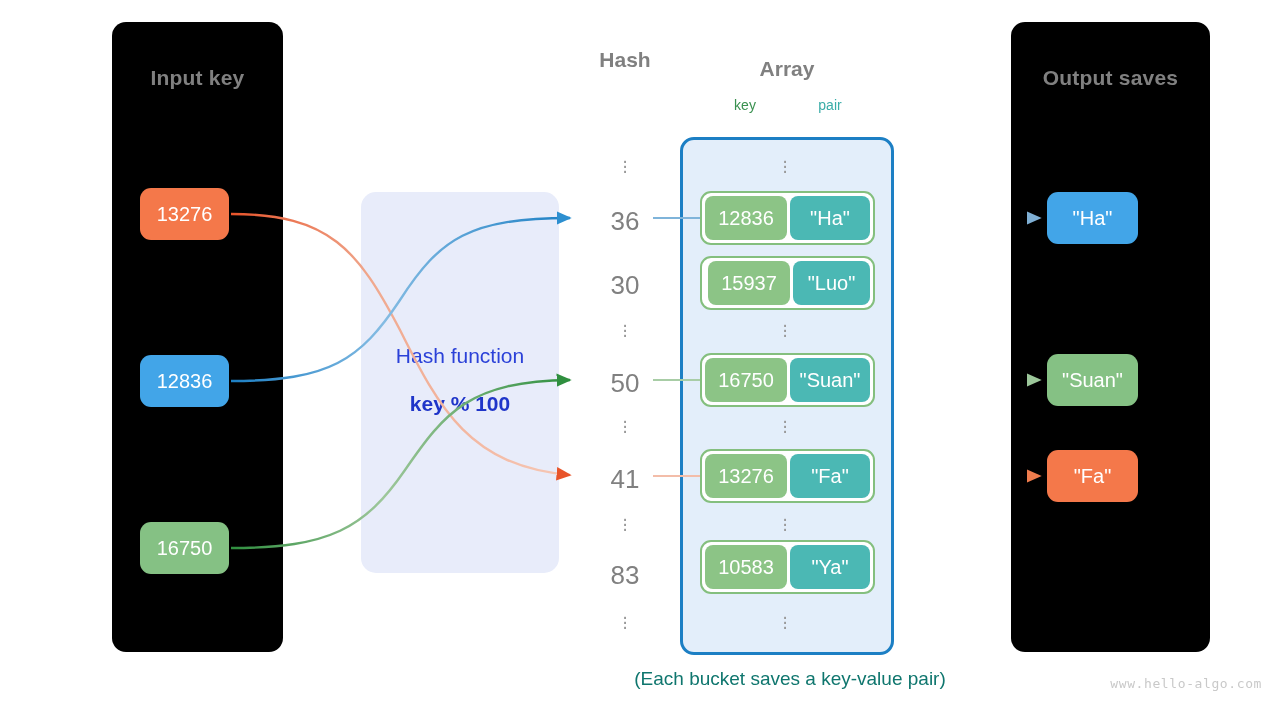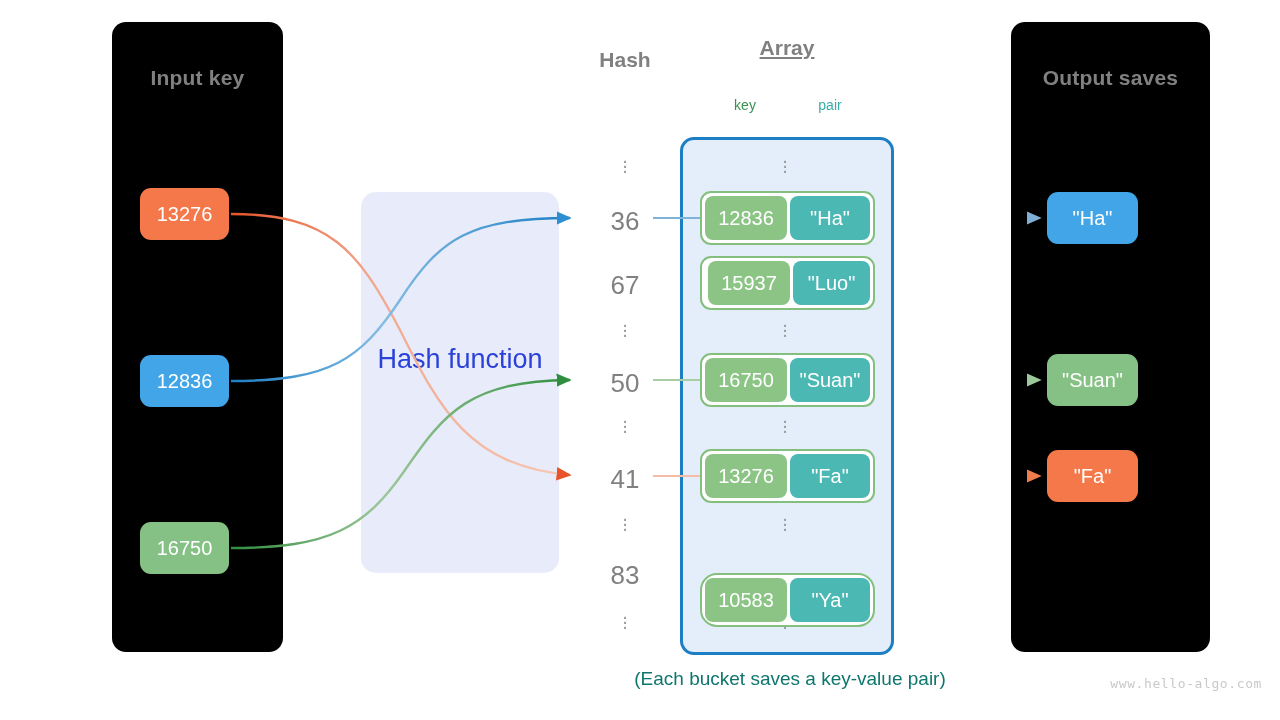--- a/index.html
+++ b/index.html
@@ -36,21 +36,21 @@
   
   .col-head{
     position:absolute;
     font-size:21px;
     font-weight:bold;
     color:#808080;
     text-align:center;
     white-space:nowrap;
   }
   #head-index{left:570px;top:48px;width:110px;}
-  #head-array{left:710px;top:36px;width:154px;text-decoration:underline;}
+  #head-array{left:710px;top:57px;width:154px;}
 
   .sub-head{
     position:absolute;
     font-size:14px;
     text-align:center;
     white-space:nowrap;
   }
   #sub-key{left:700px;top:97px;width:90px;color:#3a9150;}
   #sub-value{left:785px;top:97px;width:90px;color:#3aada8;}
 
@@ -58,21 +58,21 @@
   #hash-box{
     position:absolute;
     left:361px;top:192px;width:198px;height:381px;
     background:#e8ecfa;
     border-radius:15px;
   }
   #hash-label{
     position:absolute;
     left:361px;top:344px;width:198px;
     text-align:center;
-    font-size:27px;
+    font-size:21px;
     color:#2b41d8;
     white-space:nowrap;
   }
   #hash-formula{
     position:absolute;
     left:361px;top:392px;width:198px;
     text-align:center;
     font-size:21px;
     font-weight:bold;
     color:#1f35c9;
@@ -192,20 +192,21 @@
     <div class="panel-title">Output saves</div>
   </div>
 
   <div class="col-head" id="head-index">Hash</div>
   <div class="col-head" id="head-array">Array</div>
   <div class="sub-head" id="sub-key">key</div>
   <div class="sub-head" id="sub-value">pair</div>
 
   <div id="hash-box"></div>
   <div id="hash-label">Hash function</div>
+  <div id="hash-formula">key % 100</div>
 
   <div id="array-box"></div>
 
   <svg id="wires" viewBox="0 0 1280 720">
     <defs>
       <linearGradient id="gOrange" x1="0" y1="0" x2="1" y2="0">
         <stop offset="0" stop-color="#e8542a"></stop>
         <stop offset="0.42" stop-color="#f0a98f"></stop>
         <stop offset="1" stop-color="#f6c8b6"></stop>
       </linearGradient>
@@ -275,21 +276,21 @@
   <div class="chip orange" id="in-0">13276</div>
   <div class="chip blue" id="in-1">12836</div>
   <div class="chip green" id="in-2">16750</div>
 
   <div class="dots dots-idx" style="top:158px;">
       <i>·</i>
       <i>·</i>
       <i>·</i>
     </div>
   <div class="index-label" style="top:206px;">36</div>
-  <div class="index-label" style="top:270px;">67</div>
+  <div class="index-label" style="top:270px;">30</div>
   <div class="dots dots-idx" style="top:322px;">
       <i>·</i>
       <i>·</i>
       <i>·</i>
     </div>
   <div class="index-label" style="top:368px;">50</div>
   <div class="dots dots-idx" style="top:418px;">
       <i>·</i>
       <i>·</i>
       <i>·</i>
@@ -342,21 +343,21 @@
     <div class="cell val">"Luo"</div>
   </div>
   <div class="bucket" style="top:353px;">
     <div class="cell key">16750</div>
     <div class="cell val">"Suan"</div>
   </div>
   <div class="bucket" style="top:449px;">
     <div class="cell key">13276</div>
     <div class="cell val">"Fa"</div>
   </div>
-  <div class="bucket" style="top:573px;border-radius:17px;">
+  <div class="bucket" style="top:540px;">
     <div class="cell key">10583</div>
     <div class="cell val">"Ya"</div>
   </div>
 
   <div class="chip blue" id="out-0">"Ha"</div>
   <div class="chip green" id="out-1">"Suan"</div>
   <div class="chip orange" id="out-2">"Fa"</div>
 
   <div id="caption">(Each bucket saves a key-value pair)</div>
   <div id="watermark">www.hello-algo.com</div>

